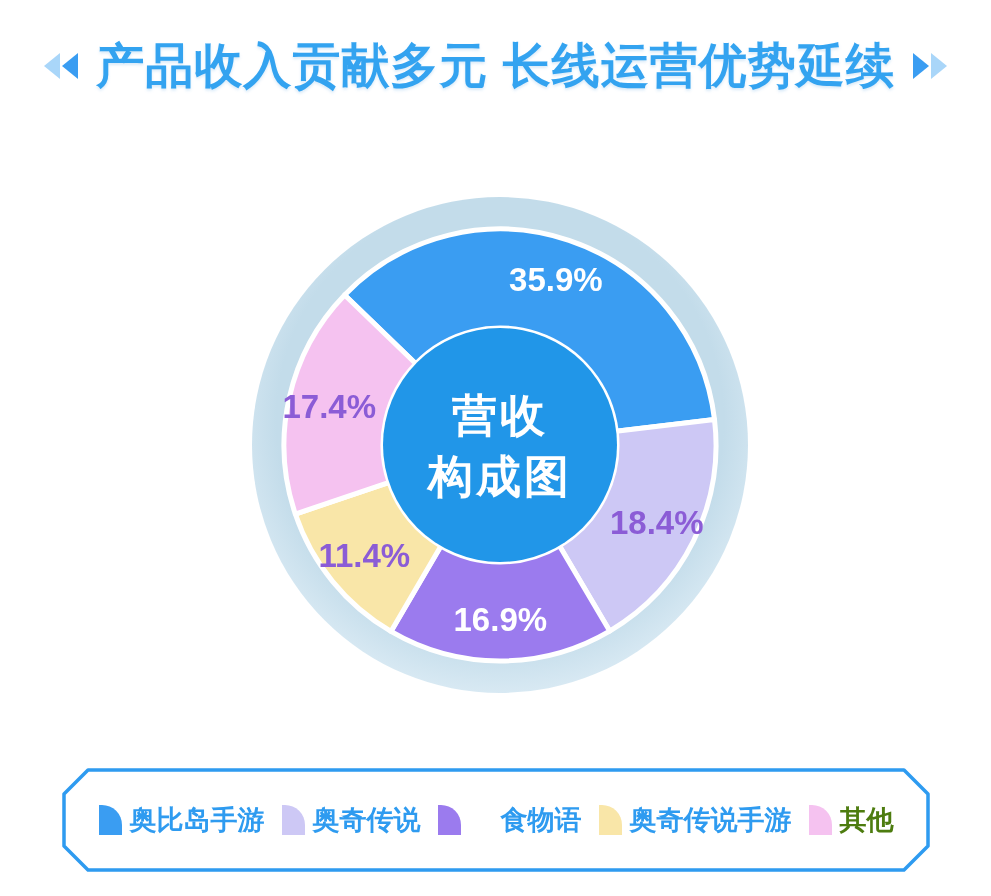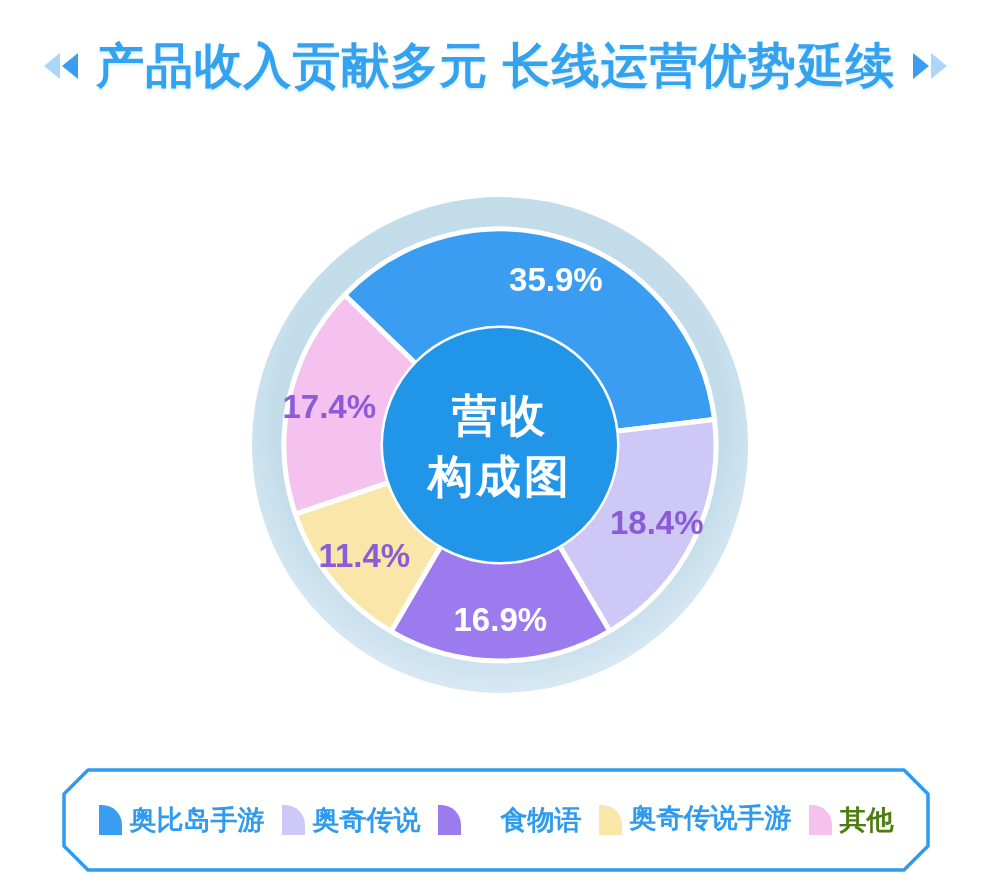--- a/index.html
+++ b/index.html
@@ -181,20 +181,20 @@
       <div class="legend-item">
         <span class="legend-swatch" style="background: rgb(205, 200, 245);"></span>
         <span class="legend-text" style="color: rgb(46, 155, 240);">奥奇传说</span>
       </div>
       <div class="legend-item">
         <span class="legend-swatch" style="background: rgb(155, 123, 238);"></span>
         <span class="legend-text" style="color: rgb(46, 155, 240); margin-left: 32px;">食物语</span>
       </div>
       <div class="legend-item">
         <span class="legend-swatch" style="background: rgb(249, 230, 168);"></span>
-        <span class="legend-text" style="color: rgb(46, 155, 240); font-family: Liberation Mono, monospace;">奥奇传说手游</span>
+        <span class="legend-text" style="color: rgb(46, 155, 240);">奥奇传说手游</span>
       </div>
       <div class="legend-item">
         <span class="legend-swatch" style="background: rgb(245, 194, 240);"></span>
         <span class="legend-text" style="color: #4d7c0f;">其他</span>
       </div>
     </div>
 </div>
 
 </body></html>

